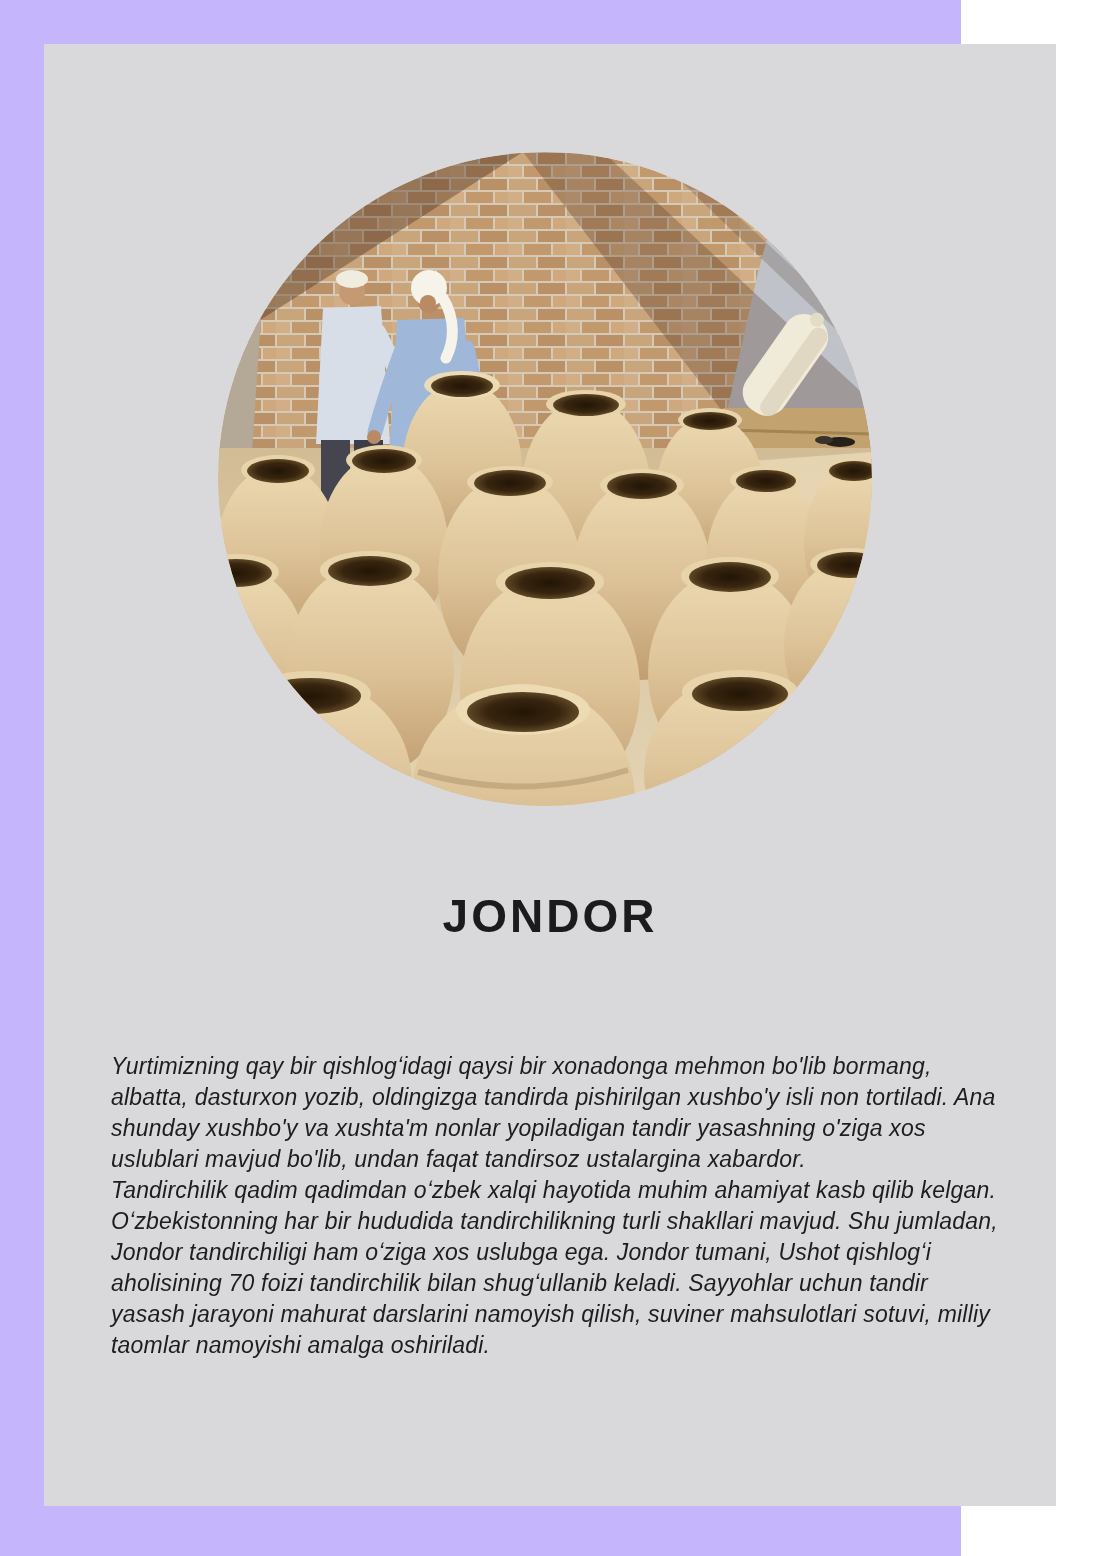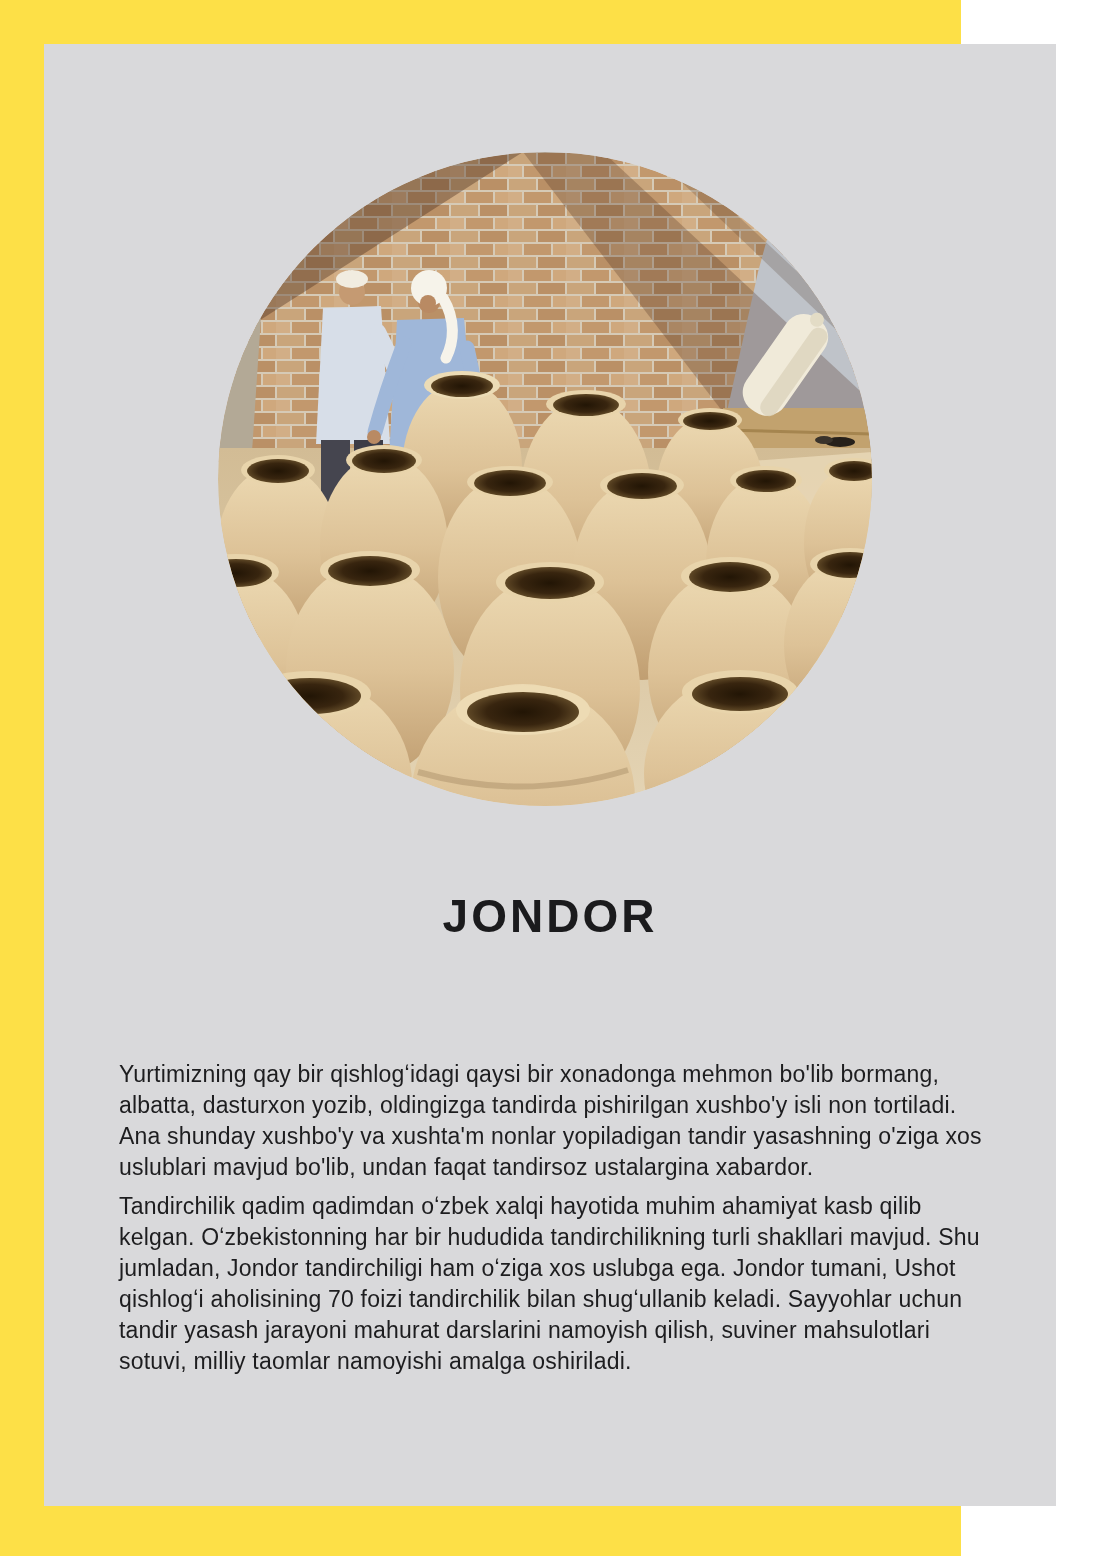--- a/index.html
+++ b/index.html
@@ -2,21 +2,21 @@
 <html><head>
 <meta charset="utf-8">
 <style>
   html, body { margin:0; padding:0; }
   body {
     width:1100px; height:1556px;
     background:#ffffff;
     font-family:"Liberation Sans", sans-serif;
     overflow:hidden;
   }
-  .page { position:relative; width:961px; height:1556px; background:#fde047; }
+  .page { position:relative; width:961px; height:1556px; background:#c4b5fd; }
   .panel {
     position:absolute; left:44px; top:44px;
     width:1012px; height:1462px;
     background:#d9d9db;
   }
   .photo-circle {
     position:absolute; left:174px; top:108px;
     width:654px; height:654px;
     border-radius:50%;
     overflow:hidden;
@@ -33,21 +33,21 @@
     margin:0; text-align:center;
     font-size:27px; font-weight:700; letter-spacing:0.5px;
     color:#1b1b1d;
   }
   .body-text {
     position:absolute; left:67px; top:1007px; width:888px;
     font-size:23px; line-height:31px;
     letter-spacing:0.2px;
     color:#1d1d1f;
   }
-  .body-text p { margin:8px; }
+  .body-text p { margin:0;font-style:italic; }
 </style>
 </head>
 <body>
 
 <div class="page">
   <div class="panel">
 
     <div class="photo-circle" role="img" aria-label="Courtyard filled with rows of large handmade clay tandir ovens; two craftsmen in blue shirts and white head coverings stand by a brick wall, a white sack leans against a concrete corner">
       <svg width="654" height="654" viewBox="0 0 654 654">
         <defs>

